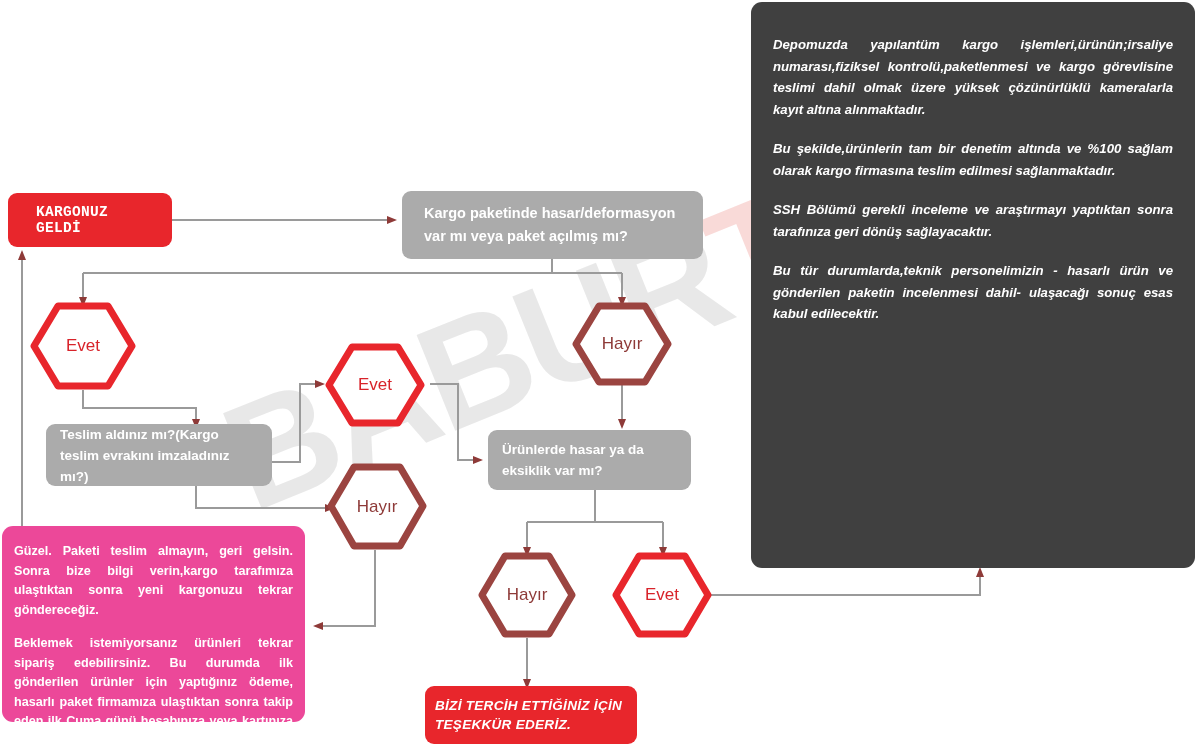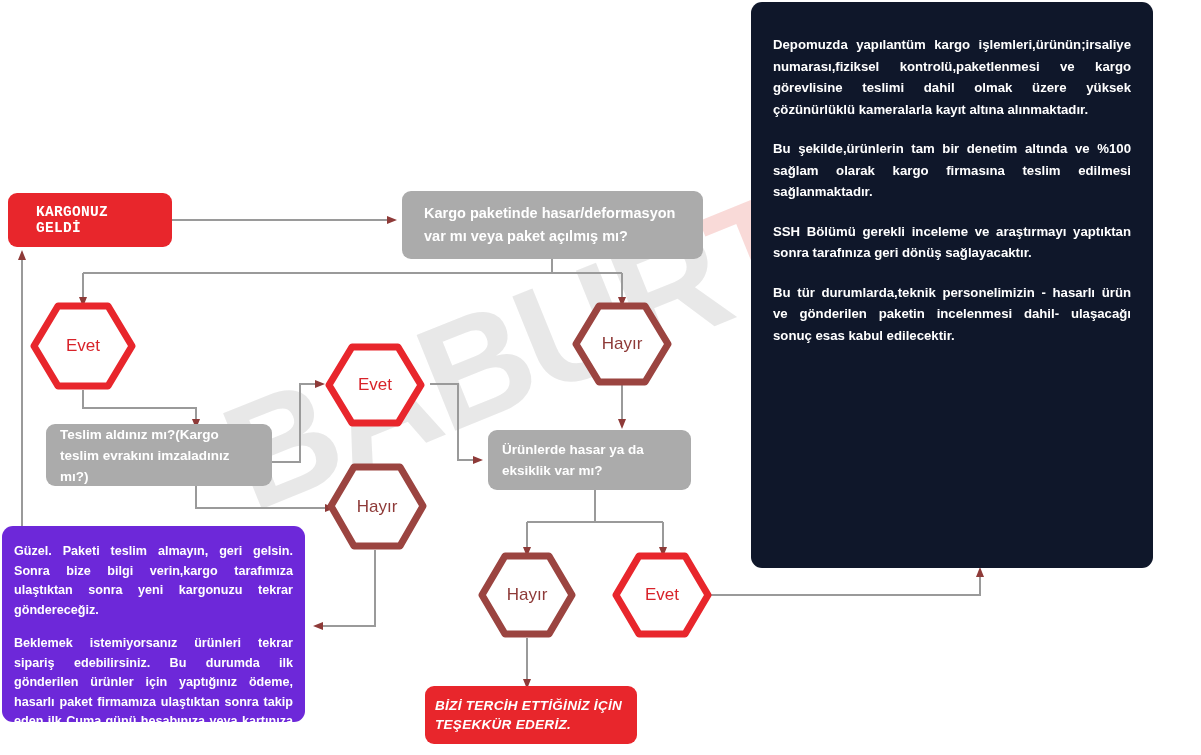--- a/index.html
+++ b/index.html
@@ -68,26 +68,27 @@
   .hex.hayir .hex-label { color:#8e3a38; }
 
   
   .panel {
     position:absolute;
     border-radius:11px;
     color:#ffffff;
     z-index:5;
   }
   .panel.right {
-    background:#0f172a;
-    left:751px; top:2px; width:402px; height:566px;
+    background:#404040;
+    left:751px; top:2px; width:444px; height:566px;
     padding:32px 22px 20px 22px;
+    font-style:italic;
   }
   .panel.left {
-    background:#6d28d9;
+    background:#ec4899;
     left:2px; top:526px; width:303px; height:196px;
     padding:16px 12px 12px 12px;
   }
   .panel p {
     font-weight:bold;
     text-align:justify;
     margin:0 0 18px 0;
   }
   .panel.right p { font-size:13.2px; line-height:21.5px; }
   .panel.left p  { font-size:12.6px; line-height:19.5px; margin-bottom:14px; }

